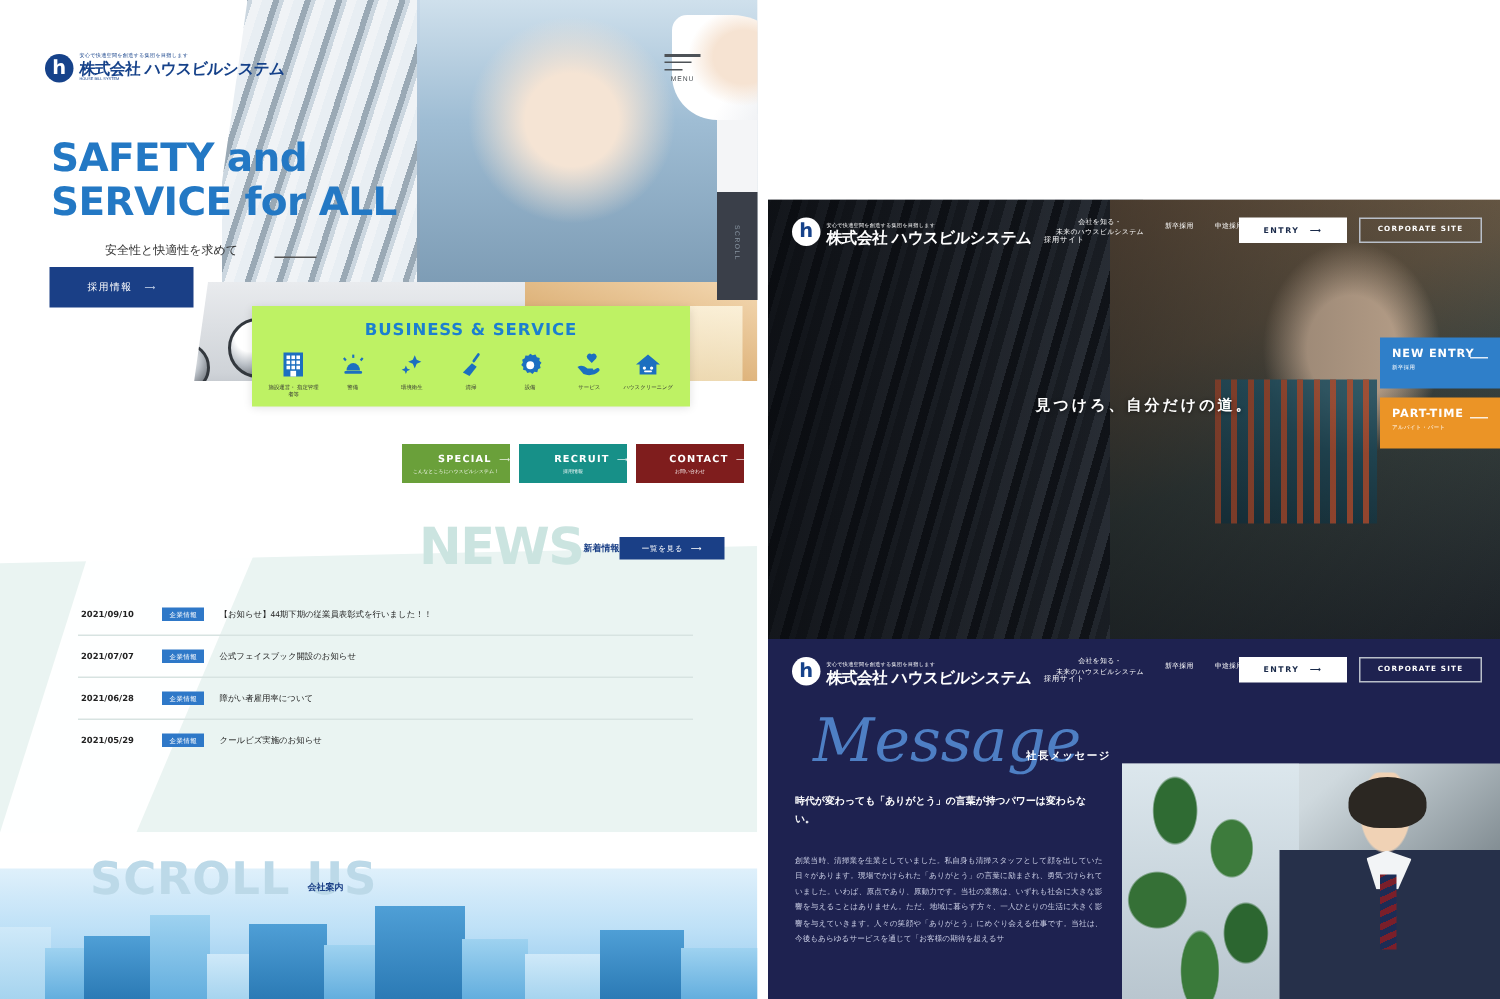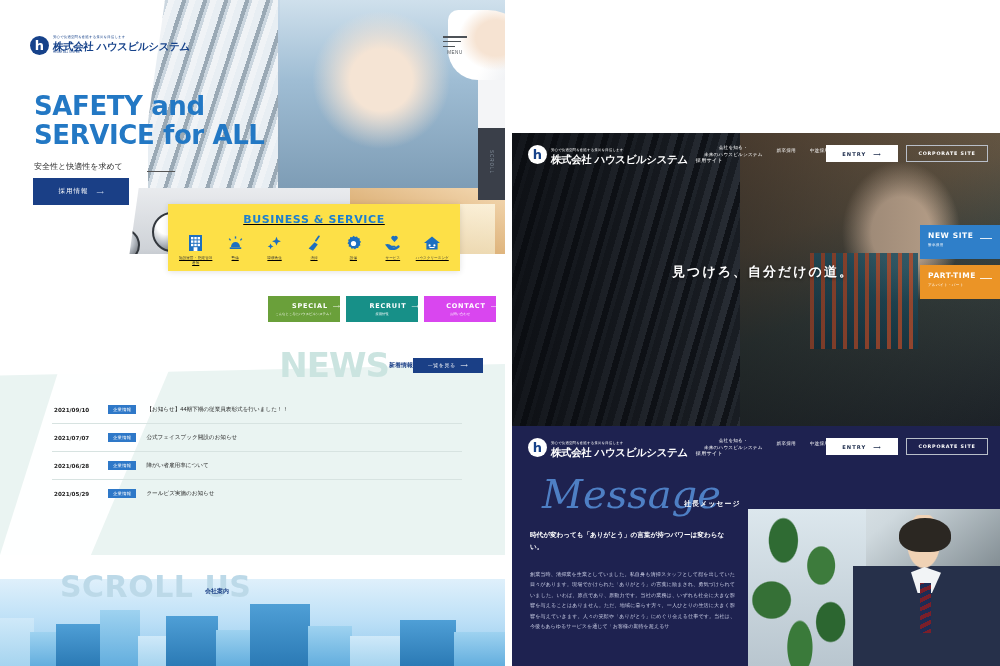--- a/index.html
+++ b/index.html
@@ -53,34 +53,34 @@
      background:linear-gradient(200deg,#f4d9b3 0%, #d8a96c 45%, #8e6a3f 100%); }
   .hero-photo-r:after{ content:""; position:absolute; right:10px; top:16px; width:40px; height:110px;
      background:linear-gradient(180deg,#fffbe9,#e4cf9c); opacity:.75;}
   .hero-bottom-strip { position:absolute; left:20px; top:298px; width:485px; height:32px; background:#e9eef1;}
   .hero-left-white { position:absolute; left:0; top:0; width:165px; height:330px; background:#fff;
      clip-path:polygon(0 0,100% 0,72% 100%,0 100%); z-index:5;}
 
   .hero-copy { position:absolute; left:34px; top:92px; z-index:8;}
   .hero-copy h1 { font-size:26px; line-height:1.12; color:#2378c4; font-weight:bold; letter-spacing:-.4px;
      font-family:"DejaVu Sans", sans-serif; }
-  .hero-sub { margin-top:11px; font-size:8px; color:#333; display:flex; align-items:flex-end; gap:24px;}
+  .hero-sub { margin-top:11px; font-size:8px; color:#333; display:flex; align-items:flex-end; gap:24px;margin-left:36px;}
   .hero-sub i { display:block; width:28px; height:1px; background:#555;}
 
   .recruit-btn { position:absolute; left:33px; top:178px; width:96px; height:27px; background:#1a3f86; z-index:9;
      display:flex; align-items:center; justify-content:center; gap:8px; cursor:pointer;}
   .recruit-btn .t { font-size:6.5px; color:#fff; letter-spacing:1px;}
   .recruit-btn .a { font-size:5px; color:#cdd9ee;}
 
   .side-vert { position:absolute; right:11px; top:150px; writing-mode:vertical-rl; font-size:4.5px;
      color:#8793a0; letter-spacing:1px; z-index:9;}
 
   
-  .bs-card { position:absolute; left:168px; top:204px; width:292px; height:67px; background:#fde047; z-index:12;
-     box-shadow:0 1px 6px rgba(0,0,0,.12);text-decoration:underline;}
+  .bs-card { position:absolute; left:168px; top:204px; width:292px; height:67px; background:#bef264; z-index:12;
+     box-shadow:0 1px 6px rgba(0,0,0,.12);}
   .bs-title { text-align:center; margin-top:9px; font-size:11px; font-weight:bold; color:#1c7fd0; letter-spacing:.6px;
      font-family:"DejaVu Sans", sans-serif;}
   .bs-items { display:flex; justify-content:space-around; margin-top:7px; padding:0 8px;}
   .bs-item { width:36px; text-align:center; cursor:pointer;}
   .bs-ico { height:20px; display:flex; align-items:center; justify-content:center; color:#1c6fc0;}
   .bs-lbl { font-size:3.6px; color:#333; line-height:1.35; margin-top:3px;}
 
   
   .cta-row { position:absolute; left:268px; top:296px; display:flex; gap:6px; z-index:12;}
   .cta { width:72px; height:26px; display:flex; flex-direction:column; align-items:center; justify-content:center;
@@ -149,21 +149,21 @@
   .btn-entry { width:72px; height:17px; background:#fff; color:#1a2a4a; display:flex; align-items:center;
      justify-content:center; gap:7px; font-size:5.2px; font-weight:bold; letter-spacing:1px; cursor:pointer;
      font-family:"DejaVu Sans", sans-serif;}
   .btn-corp { width:82px; height:17px; border:1px solid #b9bfc9; color:#fff; display:flex; align-items:center;
      justify-content:center; font-size:4.8px; font-weight:bold; letter-spacing:.8px; cursor:pointer;
      font-family:"DejaVu Sans", sans-serif;}
 
   .fyw { position:absolute; left:86px; top:108px; z-index:15; width:330px; text-align:center;}
   .fyw .script { font-size:48px; color:#eef2f6; font-family:"DejaVu Serif", serif; font-style:italic;
      letter-spacing:1px; text-shadow:0 2px 6px rgba(0,0,0,.45); line-height:1;}
-  .fyw .jp { margin-top:22px; font-size:13px; color:#fff; letter-spacing:2px; font-weight:bold;
+  .fyw .jp { margin-top:22px; font-size:10px; color:#fff; letter-spacing:2px; font-weight:bold;
      text-shadow:0 1px 3px rgba(0,0,0,.6);}
 
   .rp-tabs { position:absolute; right:0; top:92px; width:80px; z-index:18;}
   .rp-tab { width:80px; height:34px; margin-bottom:6px; padding:6px 0 0 8px; cursor:pointer; position:relative;}
   .rp-tab .en { font-size:7.5px; font-weight:bold; color:#fff; letter-spacing:.6px;
      font-family:"DejaVu Sans", sans-serif;}
   .rp-tab .jp { font-size:3.6px; color:#fff; margin-top:3px; letter-spacing:.3px;}
   .rp-tab .arrow { position:absolute; right:8px; top:13px; width:12px; height:1px; background:rgba(255,255,255,.85);}
   .rp-tab.blue{ background:#2f7fc9;} .rp-tab.teal{ background:#17a092;} .rp-tab.orange{ background:#eb9426;}
 
@@ -356,21 +356,21 @@
         </div>
         <span class="small">こんなところにハウスビルシステム！</span>
       </div>
       <div class="cta" style="background:#179088">
         <div class="top">
           <span class="big">RECRUIT</span>
           <span class="arr">⟶</span>
         </div>
         <span class="small">採用情報</span>
       </div>
-      <div class="cta" style="background:#d946ef">
+      <div class="cta" style="background:#7f1d1d">
         <div class="top">
           <span class="big">CONTACT</span>
           <span class="arr">⟶</span>
         </div>
         <span class="small">お問い合わせ</span>
       </div>
     </div>
 
     <div class="news">
       <div class="news-bg"></div>
@@ -460,21 +460,21 @@
           <div class="btn-corp">CORPORATE SITE</div>
         </div>
       </div>
 
       <div class="fyw">
         <div class="jp">見つけろ、自分だけの道。</div>
       </div>
 
       <div class="rp-tabs">
         <div class="rp-tab blue">
-          <div class="en">NEW SITE</div>
+          <div class="en">NEW ENTRY</div>
           <div class="jp">新卒採用</div>
           <div class="arrow"></div>
         </div>
         <div class="rp-tab orange">
           <div class="en">PART-TIME</div>
           <div class="jp">アルバイト・パート</div>
           <div class="arrow"></div>
         </div>
       </div>
     </div>

